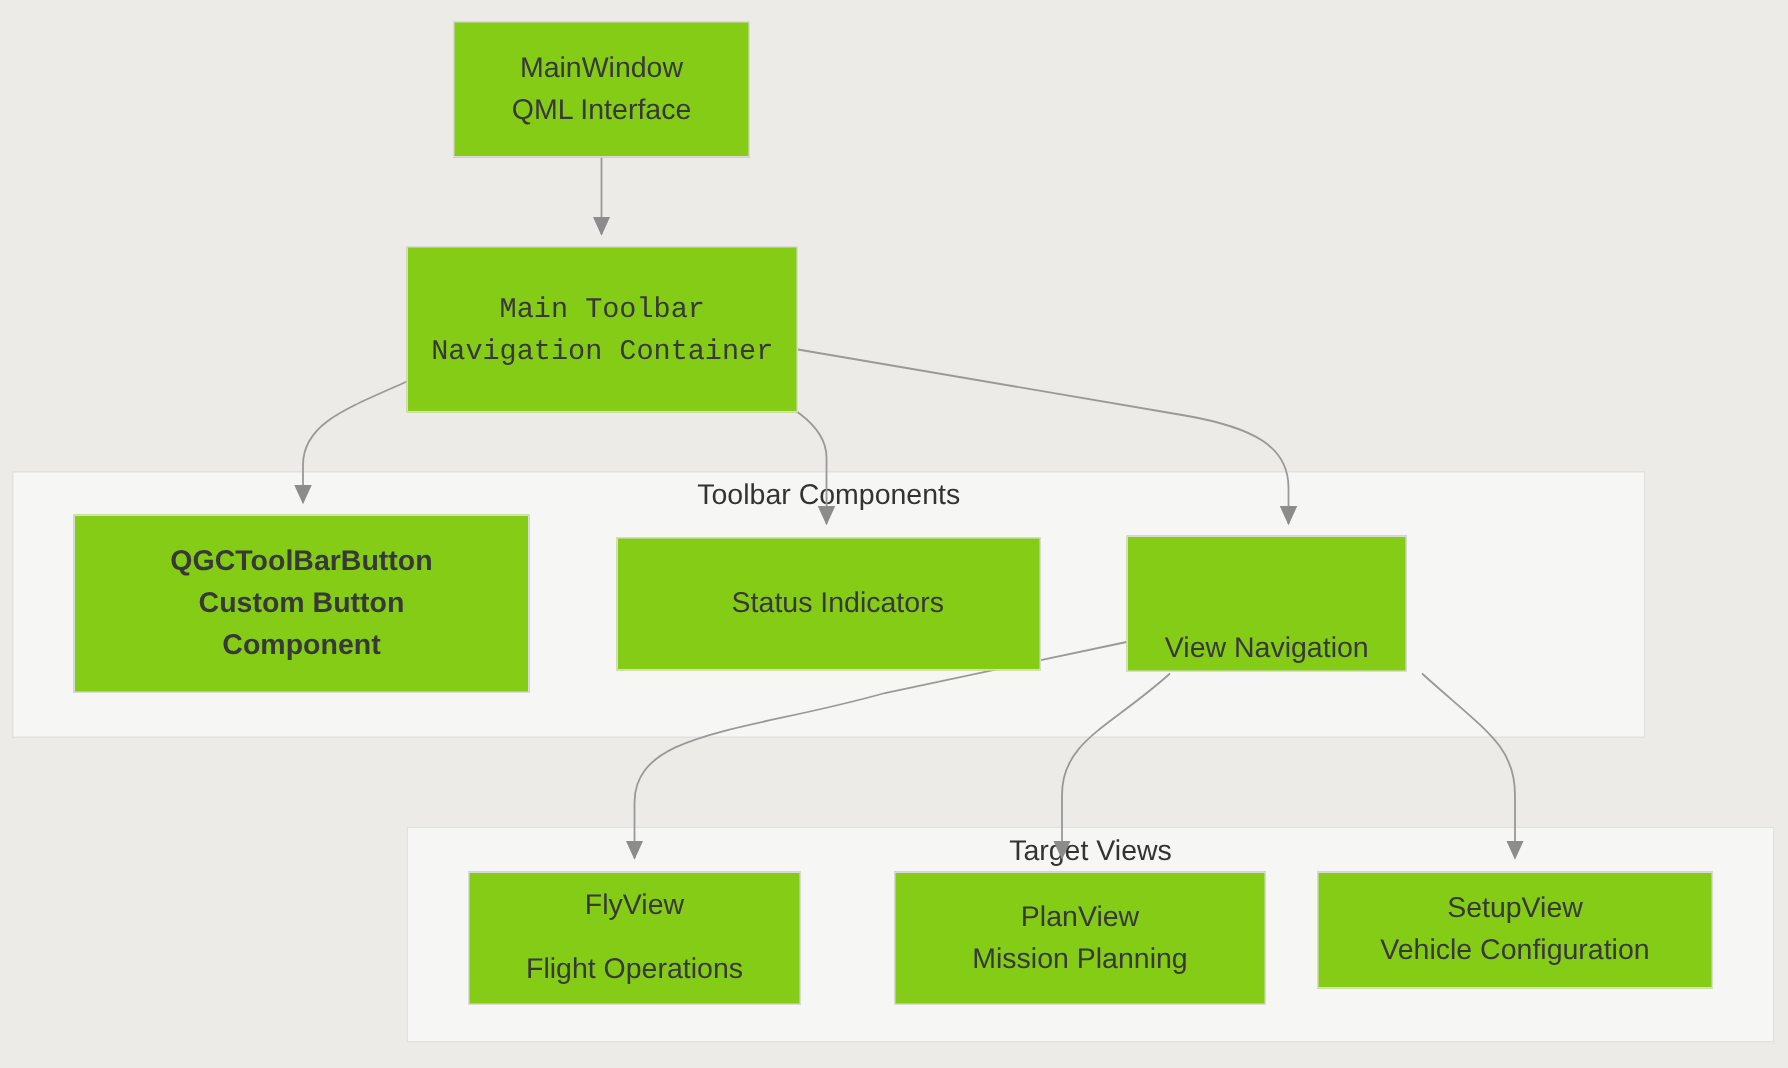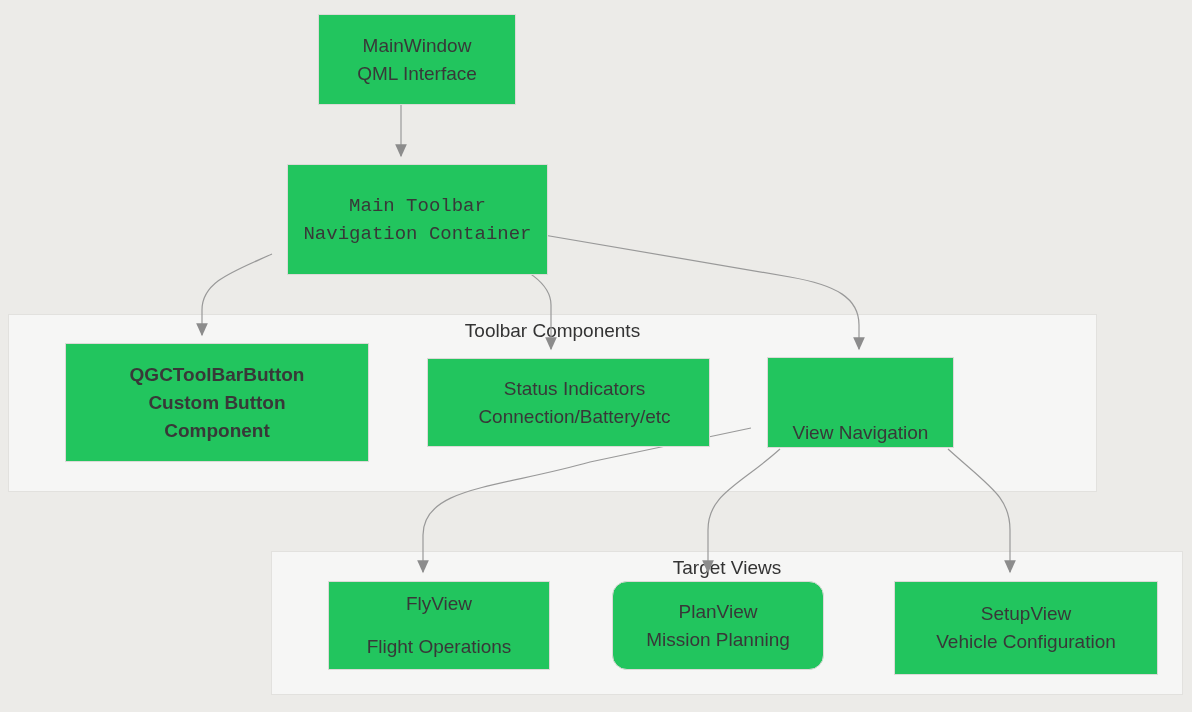--- a/index.html
+++ b/index.html
@@ -33,30 +33,29 @@
     position: absolute;
     top: 5px;
     left: 0;
     width: 100%;
     text-align: center;
     font-size: 19px;
     color: #333333;
   }
   .node {
     position: absolute;
-    background: #22c55e;
+    background: #84cc16;
     border: 1px solid #DCDAD7;
     box-sizing: border-box;
     z-index: 3;
     display: flex;
     flex-direction: column;
     align-items: center;
     justify-content: center;
     text-align: center;
-    margin-left: 16px;
   }
   .nl {
     display: block;
     font-size: 19px;
     line-height: 28px;
     color: #383838;
     white-space: nowrap;
   }
 </style>
 </head>
@@ -100,35 +99,34 @@
   </div>
 
   <div class="node" style="left:49px; top:343px; width:304px; height:119px;font-weight:bold;">
     <span class="nl">QGCToolBarButton</span>
     <span class="nl">Custom Button</span>
     <span class="nl">Component</span>
   </div>
 
   <div class="node" style="left:411px; top:358px; width:283px; height:89px;padding-left:12px;">
     <span class="nl">Status Indicators</span>
-    <span class="nl">Connection/Battery/etc</span>
   </div>
 
   <div class="node" style="left:751px; top:357px; width:187px; height:91px;justify-content:flex-end;">
     <span class="nl">View Navigation</span>
   </div>
 
   <div class="node" style="left:312px; top:581px; width:222px; height:89px;gap:15px;">
     <span class="nl">FlyView</span>
     <span class="nl">Flight Operations</span>
   </div>
 
-  <div class="node" style="left:596px; top:581px; width:212px; height:89px;border-radius:15px;">
+  <div class="node" style="left:596px; top:581px; width:248px; height:89px;">
     <span class="nl">PlanView</span>
     <span class="nl">Mission Planning</span>
   </div>
 
-  <div class="node" style="left:878px; top:581px; width:264px; height:94px;">
+  <div class="node" style="left:878px; top:581px; width:264px; height:78px;">
     <span class="nl">SetupView</span>
     <span class="nl">Vehicle Configuration</span>
   </div>
 
 </div>
 
 </body></html>

